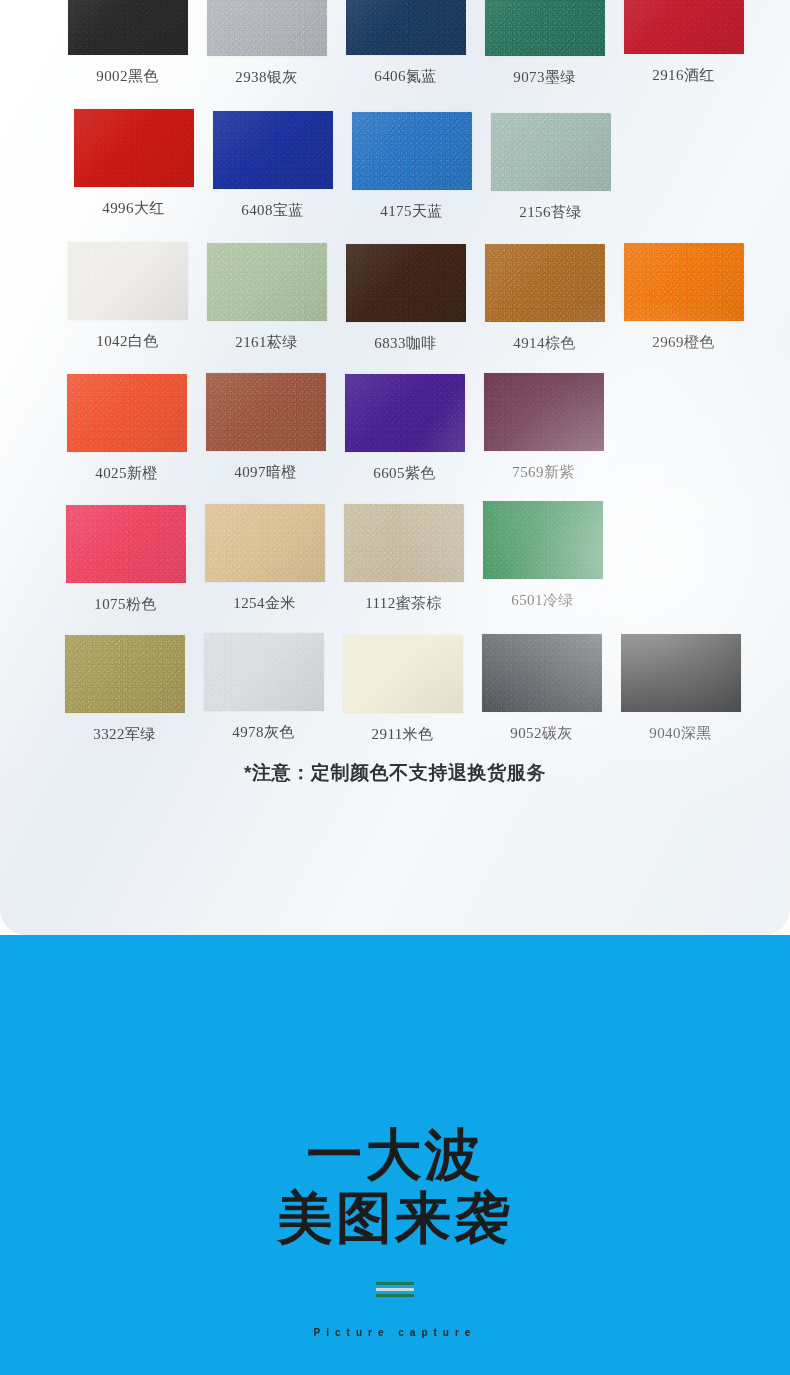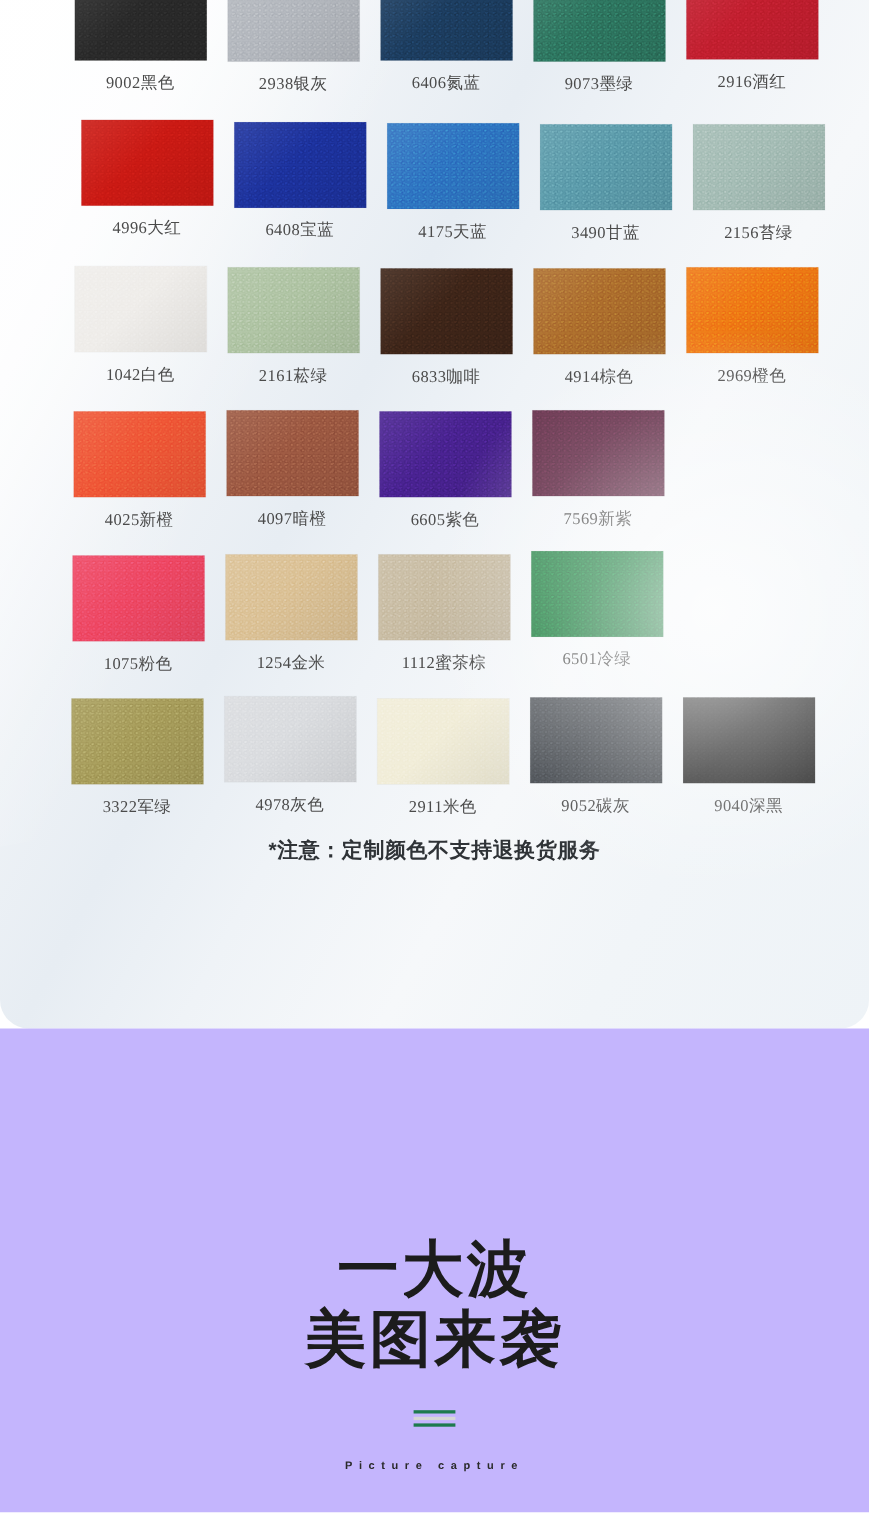--- a/index.html
+++ b/index.html
@@ -131,21 +131,21 @@
     letter-spacing: 0.6px;
   }
 
   
   #banner {
     position: absolute;
     left: 0;
     top: 935px;
     width: 790px;
     height: 440px;
-    background: #c4b5fd;
+    background: #0ea5e9;
   }
   .banner-inner {
     position: absolute;
     left: 0;
     top: 190px;
     width: 790px;
     text-align: center;
   }
   .banner-line {
     font-size: 56px;
@@ -214,24 +214,20 @@
       </div>
       <div class="swatch-cell" style="margin-top:2px;">
         <div class="chip" style="background-color:#1d33a0;"></div>
         <div class="chip-label">6408宝蓝</div>
       </div>
       <div class="swatch-cell" style="margin-top:3px;">
         <div class="chip" style="background-color:#2f79c4;"></div>
         <div class="chip-label">4175天蓝</div>
       </div>
       <div class="swatch-cell" style="margin-top:4px;">
-        <div class="chip" style="background-color:#5f9fae;"></div>
-        <div class="chip-label">3490甘蓝</div>
-      </div>
-      <div class="swatch-cell" style="margin-top:4px;">
         <div class="chip" style="background-color:#a8bfb8;"></div>
         <div class="chip-label">2156苔绿</div>
       </div>
     </div>
 
     <div class="swatch-row" style="margin-top:22px; padding-left:58px;">
       <div class="swatch-cell" style="margin-top:0px;">
         <div class="chip" style="background-color:#f0eeeb;"></div>
         <div class="chip-label">1042白色</div>
       </div>

